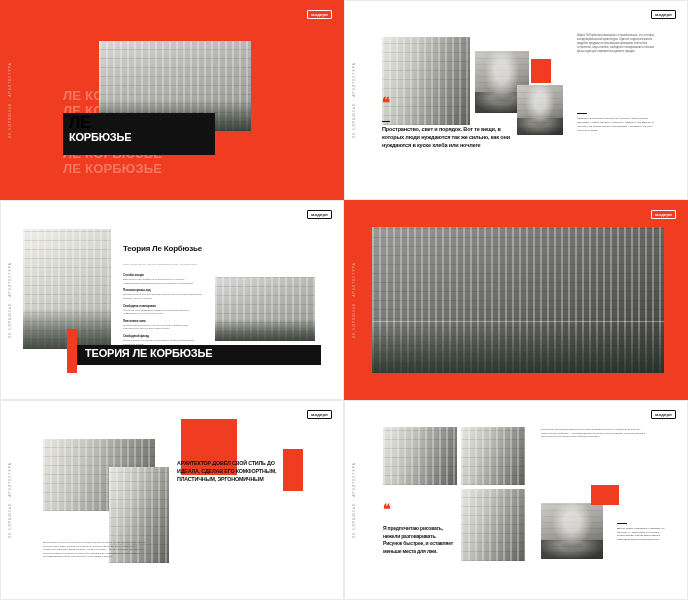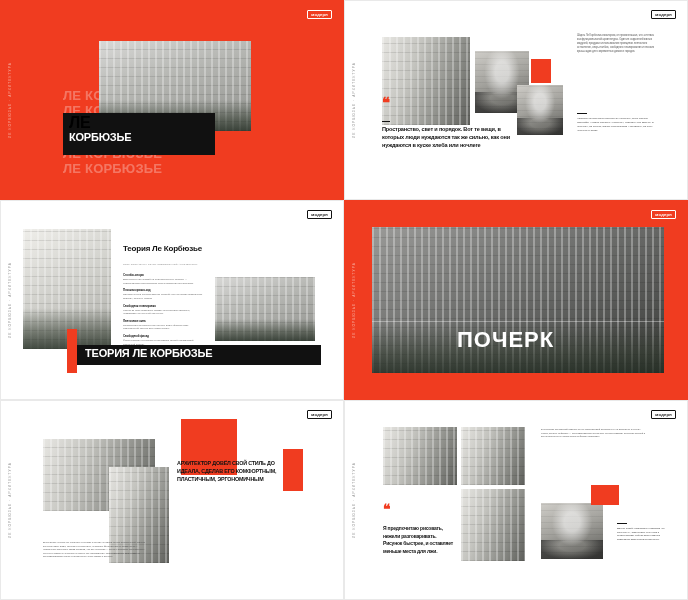--- a/index.html
+++ b/index.html
@@ -213,21 +213,20 @@
   </div>
 
   <div class="slide red">
     <div class="logo onred">модерн</div>
     <div class="vside onred">ЛЕ КОРБЮЗЬЕ · АРХИТЕКТУРА</div>
 
     <div class="photo dark" style="left:27px; top:26px; width:292px; height:146px;"></div>
 
     <div class="whiteblock" style="left:27px; top:120px; width:292px; height:1px; opacity:.35;"></div>
 
-    <div class="h-big" style="left:112px; top:128px; font-size:22px; color:#fff; letter-spacing:1px;">ПОЧЕРК</div>
   </div>
 
   <div class="slide">
     <div class="logo">модерн</div>
     <div class="vside">ЛЕ КОРБЮЗЬЕ · АРХИТЕКТУРА</div>
 
     <div class="redblock" style="left:180px; top:18px; width:56px; height:56px;"></div>
 
     <div class="photo interior" style="left:42px; top:38px; width:112px; height:72px;"></div>
     <div class="photo interior dark" style="left:108px; top:66px; width:60px; height:96px;"></div>

